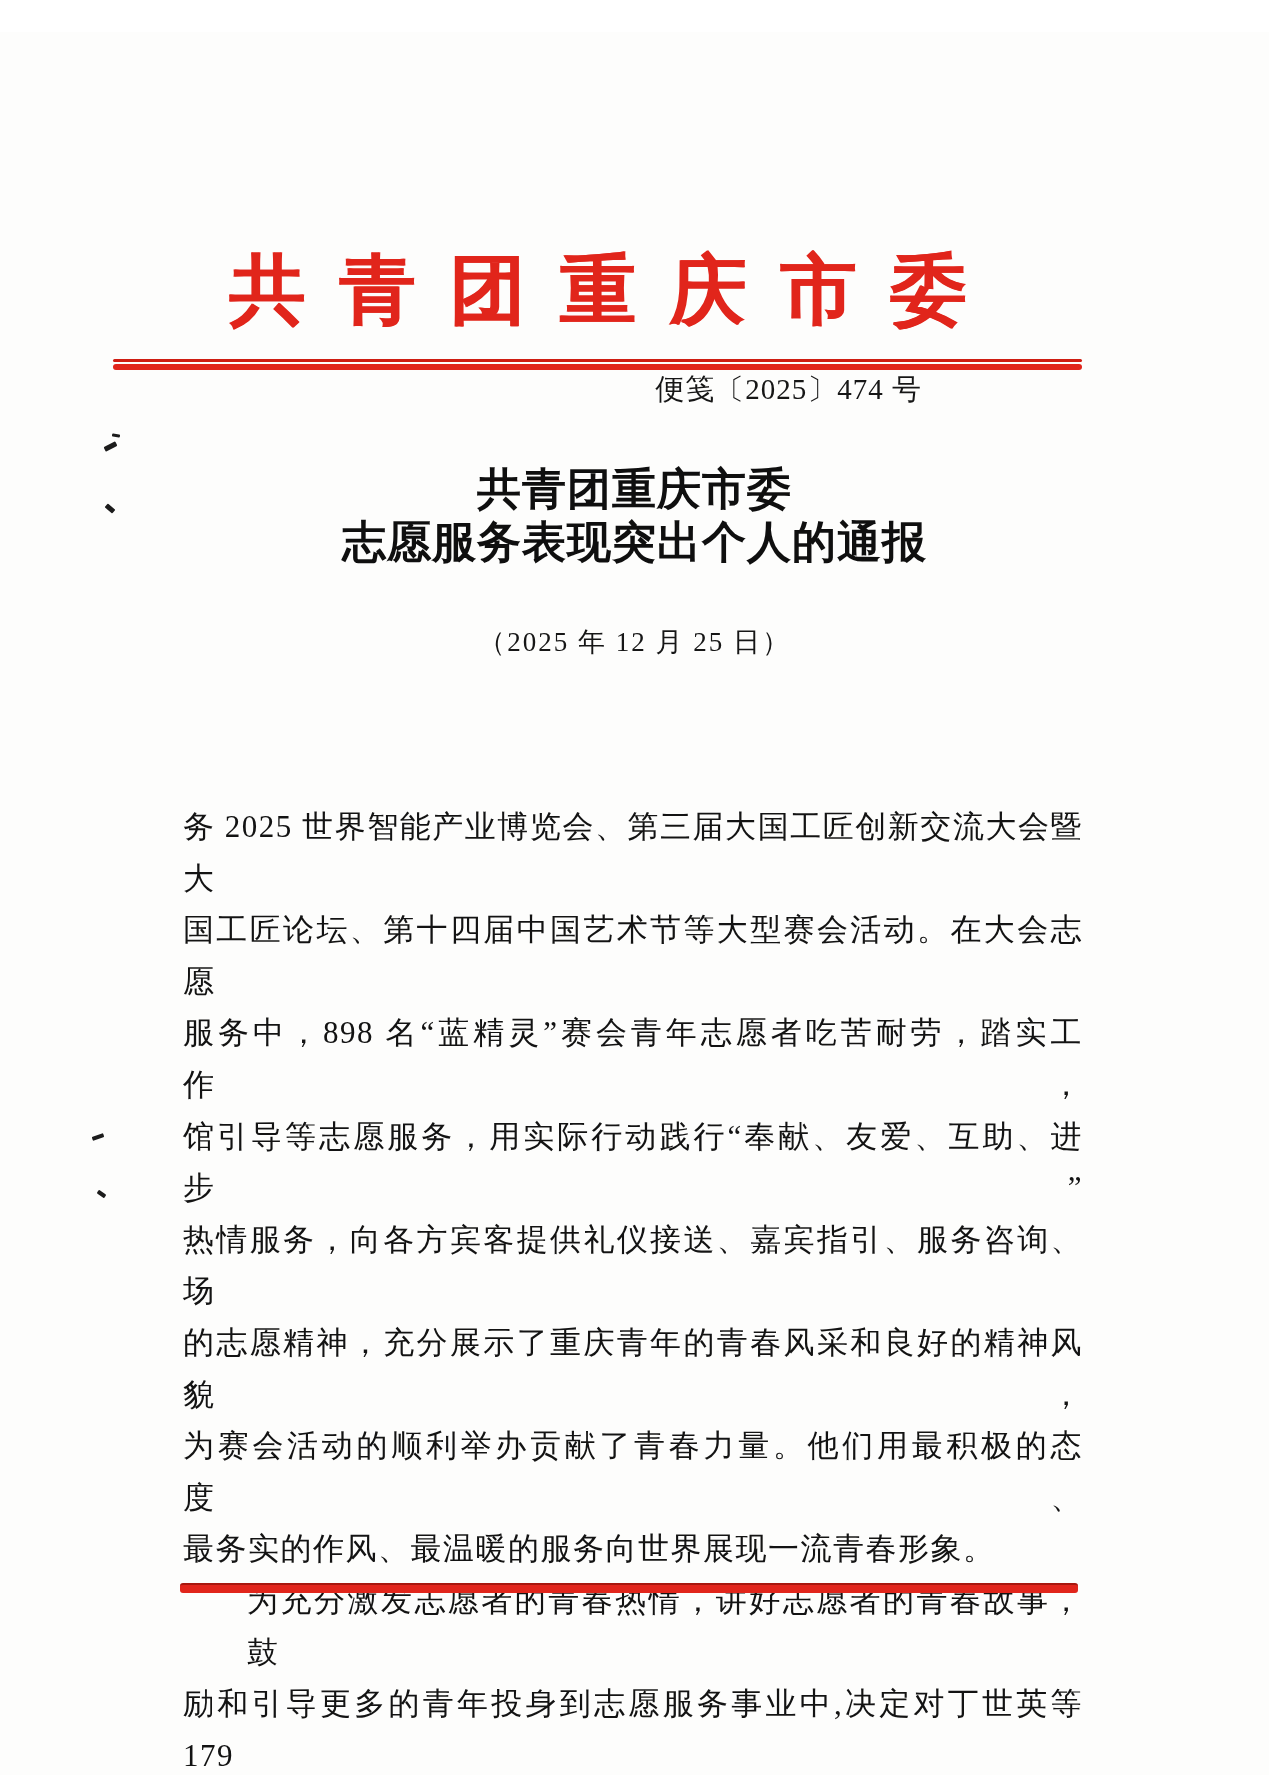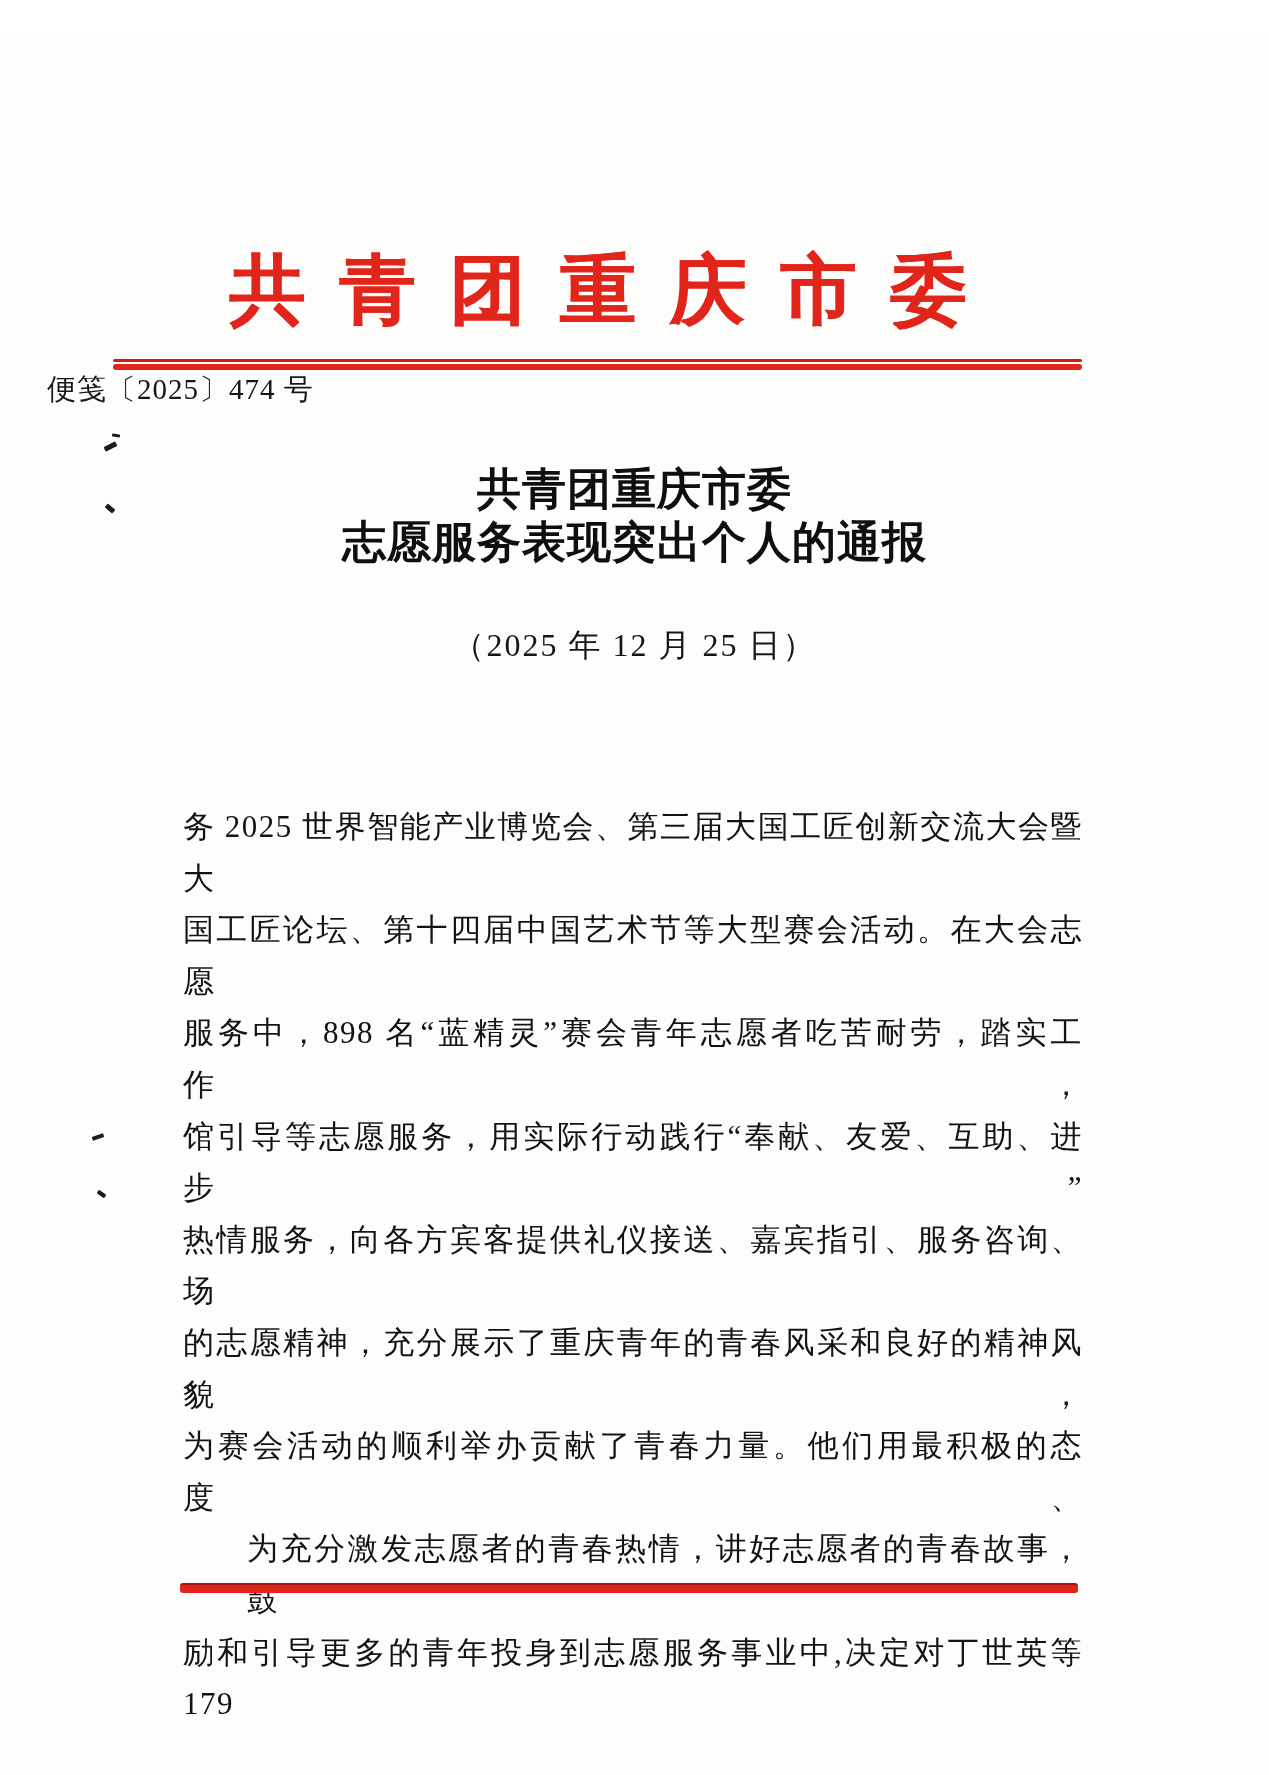--- a/index.html
+++ b/index.html
@@ -22,32 +22,32 @@
     white-space:nowrap;
     text-shadow:1px 0 0 var(--red,#e1251b);
   }
   .red-rule{position:absolute;left:113px;top:327px;width:969px;height:12px;}
   .red-rule .thin{height:3px;background:#cf1d12;border-radius:2px;}
   .red-rule .gap{height:2px;}
   .red-rule .thick{height:6px;background:var(--red,#e1251b);border-radius:3px;}
   
   .doc-number{
     position:absolute;top:338px;left:0;width:922px;
-    text-align:left;font-size:29px;letter-spacing:1px;padding-left:47px;
+    text-align:right;font-size:29px;letter-spacing:1px;
   }
   
   .title-block{
     position:absolute;top:431px;left:0;width:100%;
     text-align:center;font-weight:bold;
     font-size:44px;line-height:53px;color:#0f0f0f;
     letter-spacing:1px;
   }
   .date-line{
     position:absolute;top:592px;left:0;width:100%;
-    text-align:center;font-size:32px;letter-spacing:2px;
+    text-align:center;font-size:27px;letter-spacing:2px;
   }
   
   .body-text{
     position:absolute;top:769px;left:183px;width:900px;
     font-size:31px;line-height:51.6px;
     letter-spacing:1.5px;color:#131313;
   }
   .body-line{text-align:justify;text-align-last:justify;}
   .body-line.indent{padding-left:64px;}
   .body-line.para-end{text-align-last:left;}
@@ -93,20 +93,21 @@
   <div class="date-line">（2025 年 12 月 25 日）</div>
 
   <div class="body-text">
     <div class="body-line">务 2025 世界智能产业博览会、第三届大国工匠创新交流大会暨大</div>
     <div class="body-line">国工匠论坛、第十四届中国艺术节等大型赛会活动。在大会志愿</div>
     <div class="body-line">服务中，898 名“蓝精灵”赛会青年志愿者吃苦耐劳，踏实工作，</div>
     <div class="body-line">馆引导等志愿服务，用实际行动践行“奉献、友爱、互助、进步”</div>
     <div class="body-line">热情服务，向各方宾客提供礼仪接送、嘉宾指引、服务咨询、场</div>
     <div class="body-line">的志愿精神，充分展示了重庆青年的青春风采和良好的精神风貌，</div>
     <div class="body-line">为赛会活动的顺利举办贡献了青春力量。他们用最积极的态度、</div>
+    <div class="body-line para-end">最务实的作风、最温暖的服务向世界展现一流青春形象。</div>
     <div class="body-line indent">为充分激发志愿者的青春热情，讲好志愿者的青春故事，鼓</div>
     <div class="body-line">励和引导更多的青年投身到志愿服务事业中,决定对丁世英等 179</div>
 
   </div>
 
   <div class="bottom-rule"></div>
 
   <div class="speck s1"></div>
   <div class="speck s1b"></div>
   <div class="speck s2"></div>

